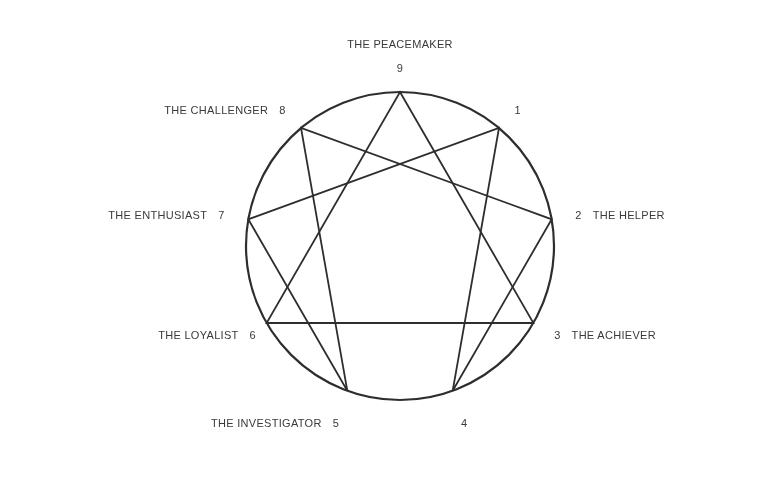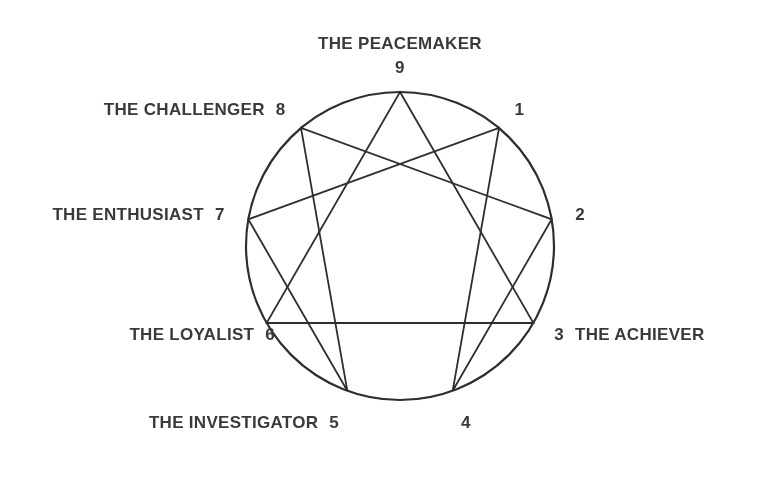--- a/index.html
+++ b/index.html
@@ -18,22 +18,22 @@
   #enneagram-svg {
     position: absolute;
     left: 0;
     top: 0;
   }
   .type-label {
     position: absolute;
     display: flex;
     align-items: center;
     gap: 11px;
-    font-weight: bold;
-    font-size: 17px;
+    font-weight: normal;
+    font-size: 11px;
     line-height: 22px;
     color: #3a3a3a;
     white-space: nowrap;
     letter-spacing: 0.3px;
   }
   .type-label.top {
     flex-direction: column;
     align-items: center;
     gap: 4px;
     line-height: 20px;
@@ -51,33 +51,34 @@
     </svg>
 <div class="type-label top" style="left: 400px; transform: translateX(-50%); bottom: 408px;">
       <span>THE PEACEMAKER</span>
       <span>9</span>
     </div>
     <div class="type-label" style="left: 514.4px; top: 98.6px;">
       <span>1</span>
     </div>
     <div class="type-label" style="left: 575.3px; top: 204.1px;">
       <span>2</span>
+      <span>THE HELPER</span>
     </div>
     <div class="type-label" style="left: 554.2px; top: 324px;">
       <span>3</span>
       <span>THE ACHIEVER</span>
     </div>
     <div class="type-label" style="left: 460.9px; top: 412.3px;">
       <span>4</span>
     </div>
     <div class="type-label" style="right: 431.9px; top: 412.3px;">
       <span>THE INVESTIGATOR</span>
       <span>5</span>
     </div>
-    <div class="type-label" style="right: 496px; top: 324px; margin-left: 16px;">
+    <div class="type-label" style="right: 515px; top: 324px; margin-left: 16px;">
       <span>THE LOYALIST</span>
       <span>6</span>
     </div>
     <div class="type-label" style="right: 546.3px; top: 204.1px; text-align: center;">
       <span>THE ENTHUSIAST</span>
       <span>7</span>
     </div>
     <div class="type-label" style="right: 485.4px; top: 98.6px; margin-left: 37px;">
       <span>THE CHALLENGER</span>
       <span>8</span>

